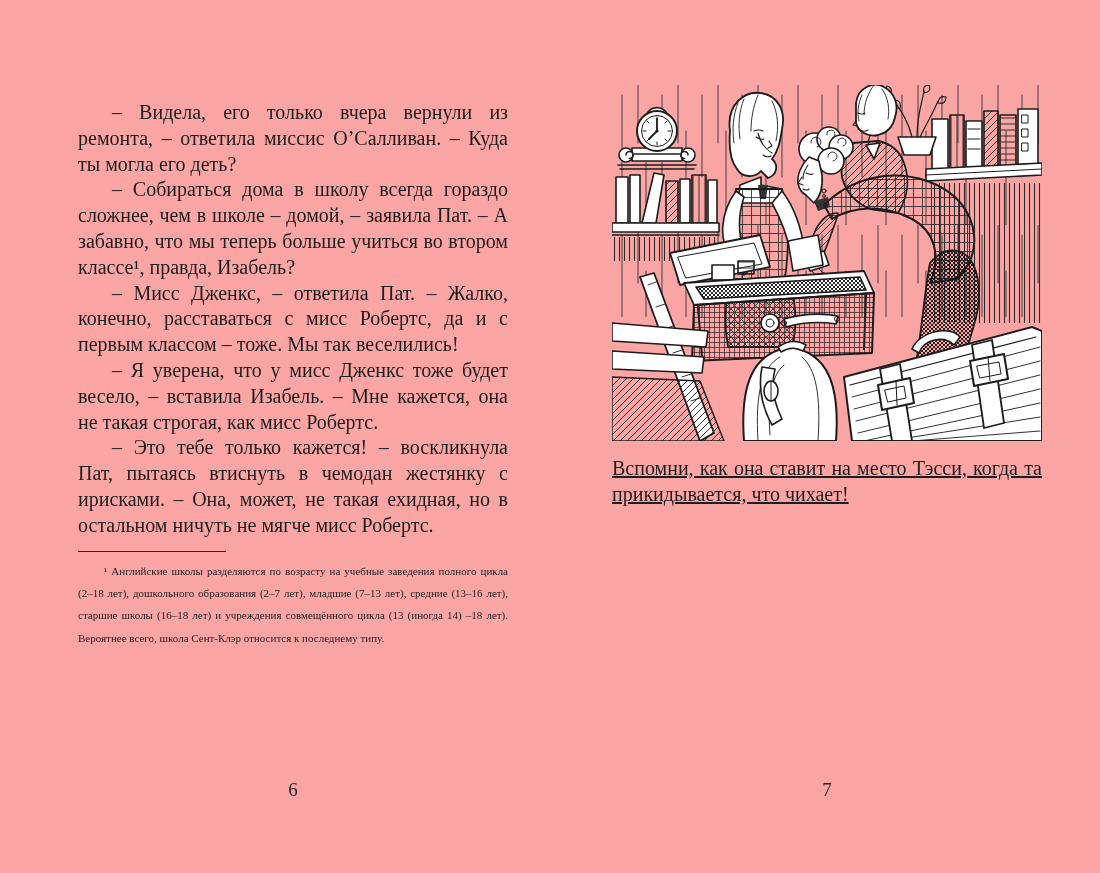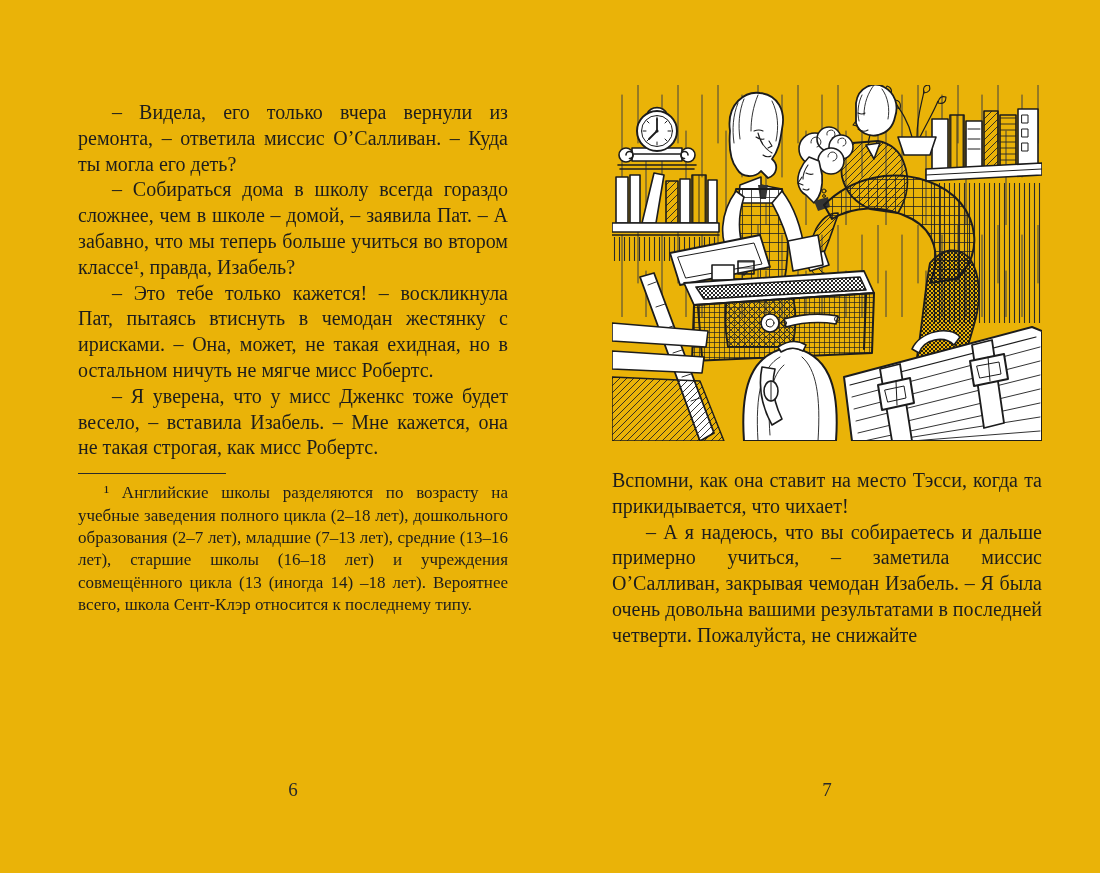--- a/index.html
+++ b/index.html
@@ -1,44 +1,45 @@
 <!DOCTYPE html>
 <html lang="ru"><head>
 <meta charset="utf-8">
 <style>
   html,body{margin:0;padding:0;background:#ffffff;}
   body{width:1100px;height:873px;font-family:"Liberation Serif","DejaVu Serif",serif;color:#1d1d1d;}
-  .spread{position:relative;width:1100px;height:873px;background:#eab308;overflow:hidden;}
+  .spread{position:relative;width:1100px;height:873px;background:#fca5a5;overflow:hidden;}
   .col{position:absolute;top:0;width:430px;}
   .col-left{left:78px;}
   .col-right{left:612px;}
   .body-text{padding-top:100px;}
   .body-text p{margin:0;font-size:20px;line-height:25.8px;text-align:justify;text-indent:34px;}
-  .col-right .body-text{padding-top:0;margin-top:27px;}
+  .col-right .body-text{padding-top:0;margin-top:15px;text-decoration:underline;}
   .col-right .body-text p:first-child{text-indent:0;}
   .footnote-sep{width:148px;height:0;border-top:1.5px solid #2a2a2a;margin:12px 0 8px 0;}
-  .footnote p{margin:0;font-size:17px;line-height:22.4px;text-align:justify;text-indent:26px;}
+  .footnote p{margin:0;font-size:11px;line-height:22.4px;text-align:justify;text-indent:26px;}
   .page-num{position:absolute;top:779px;width:430px;text-align:center;font-size:19px;color:#2a2a2a;}
   .page-num.pn-left{left:78px;}
   .page-num.pn-right{left:612px;}
   .illustration-wrap{margin-top:85px;width:430px;height:356px;}
   svg{display:block;}
   .o{fill:#ffffff;}
 </style>
 </head>
 <body>
 
 <div class="spread">
 
   <div class="col col-left">
     <div class="body-text">
         <p>– Видела, его только вчера вернули из ремонта, – ответила миссис О’Салливан. – Куда ты могла его деть?</p>
         <p>– Собираться дома в школу всегда гораздо сложнее, чем в школе – домой, – заявила Пат. – А забавно, что мы теперь больше учиться во втором классе¹, правда, Изабель?</p>
+        <p>– Мисс Дженкс, – ответила Пат. – Жалко, конечно, расставаться с мисс Робертс, да и с первым классом – тоже. Мы так веселились!</p>
+        <p>– Я уверена, что у мисс Дженкс тоже будет весело, – вставила Изабель. – Мне кажется, она не такая строгая, как мисс Робертс.</p>
         <p>– Это тебе только кажется! – воскликнула Пат, пытаясь втиснуть в чемодан жестянку с ирисками. – Она, может, не такая ехидная, но в остальном ничуть не мягче мисс Робертс.</p>
-        <p>– Я уверена, что у мисс Дженкс тоже будет весело, – вставила Изабель. – Мне кажется, она не такая строгая, как мисс Робертс.</p>
       </div>
     <div class="footnote-sep"></div>
     <div class="footnote">
       <p>¹ Английские школы разделяются по возрасту на учебные заведения полного цикла (2–18 лет), дошкольного образования (2–7 лет), младшие (7–13 лет), средние (13–16 лет), старшие школы (16–18 лет) и учреждения совмещённого цикла (13 (иногда 14) –18 лет). Вероятнее всего, школа Сент-Клэр относится к последнему типу.</p>
     </div>
   </div>
   <div class="page-num pn-left">6</div>
 
   <div class="col col-right">
     <div class="illustration-wrap">
@@ -211,18 +212,17 @@
           <polygon class="o" points="360,260 380,255 392,338 372,343" stroke-width="1.8"></polygon>
           <polygon class="o" points="358,276 392,269 396,294 362,301" stroke-width="2"></polygon>
           <polygon points="365,281 387,277 389,289 368,293" stroke-width="1"></polygon>
           <path d="M376 272 L378 296" stroke-width="1"></path>
           <path class="o" d="M300 264 C308 246 338 240 348 252 L342 260 C332 250 312 254 307 268 Z"></path>
         </g>
       </svg>
     </div>
     <div class="body-text">
         <p>Вспомни, как она ставит на место Тэсси, когда та прикидывается, что чихает!</p>
-        <p>– А я надеюсь, что вы собираетесь и дальше примерно учиться, – заметила миссис О’Салливан, закрывая чемодан Изабель. – Я была очень довольна вашими результатами в последней четверти. Пожалуйста, не снижайте</p>
       </div>
   </div>
   <div class="page-num pn-right">7</div>
 
 </div>
 
 </body></html>

